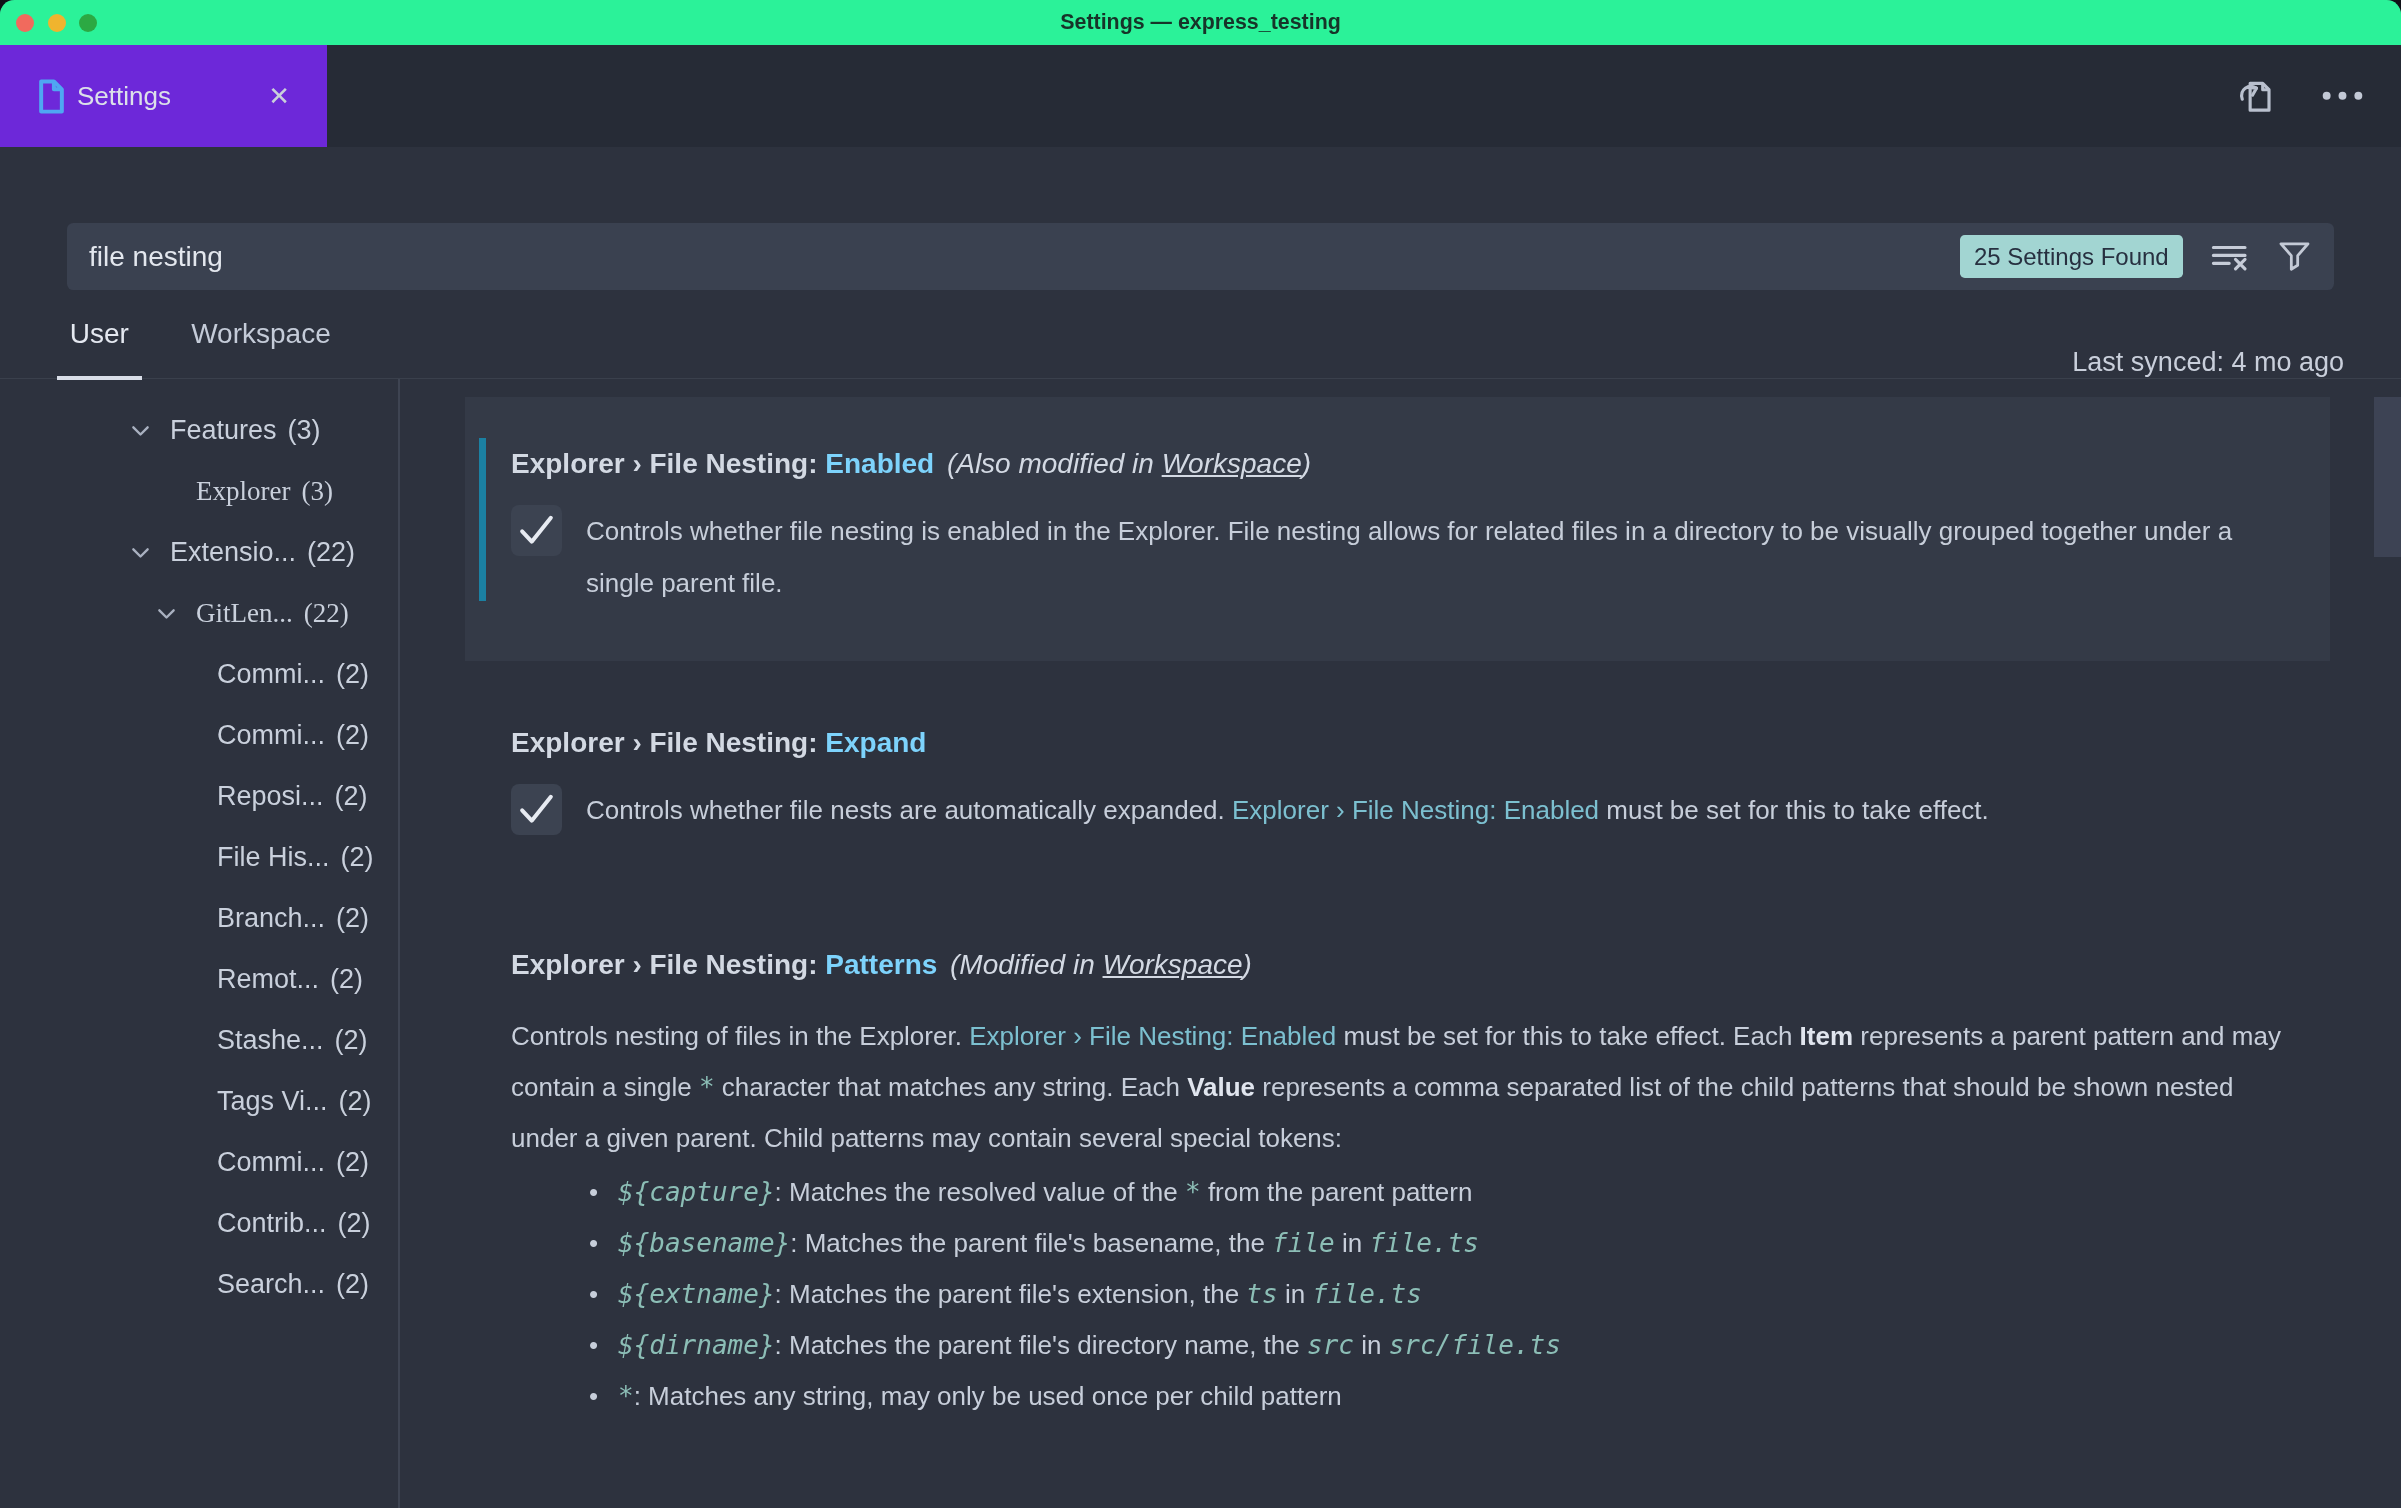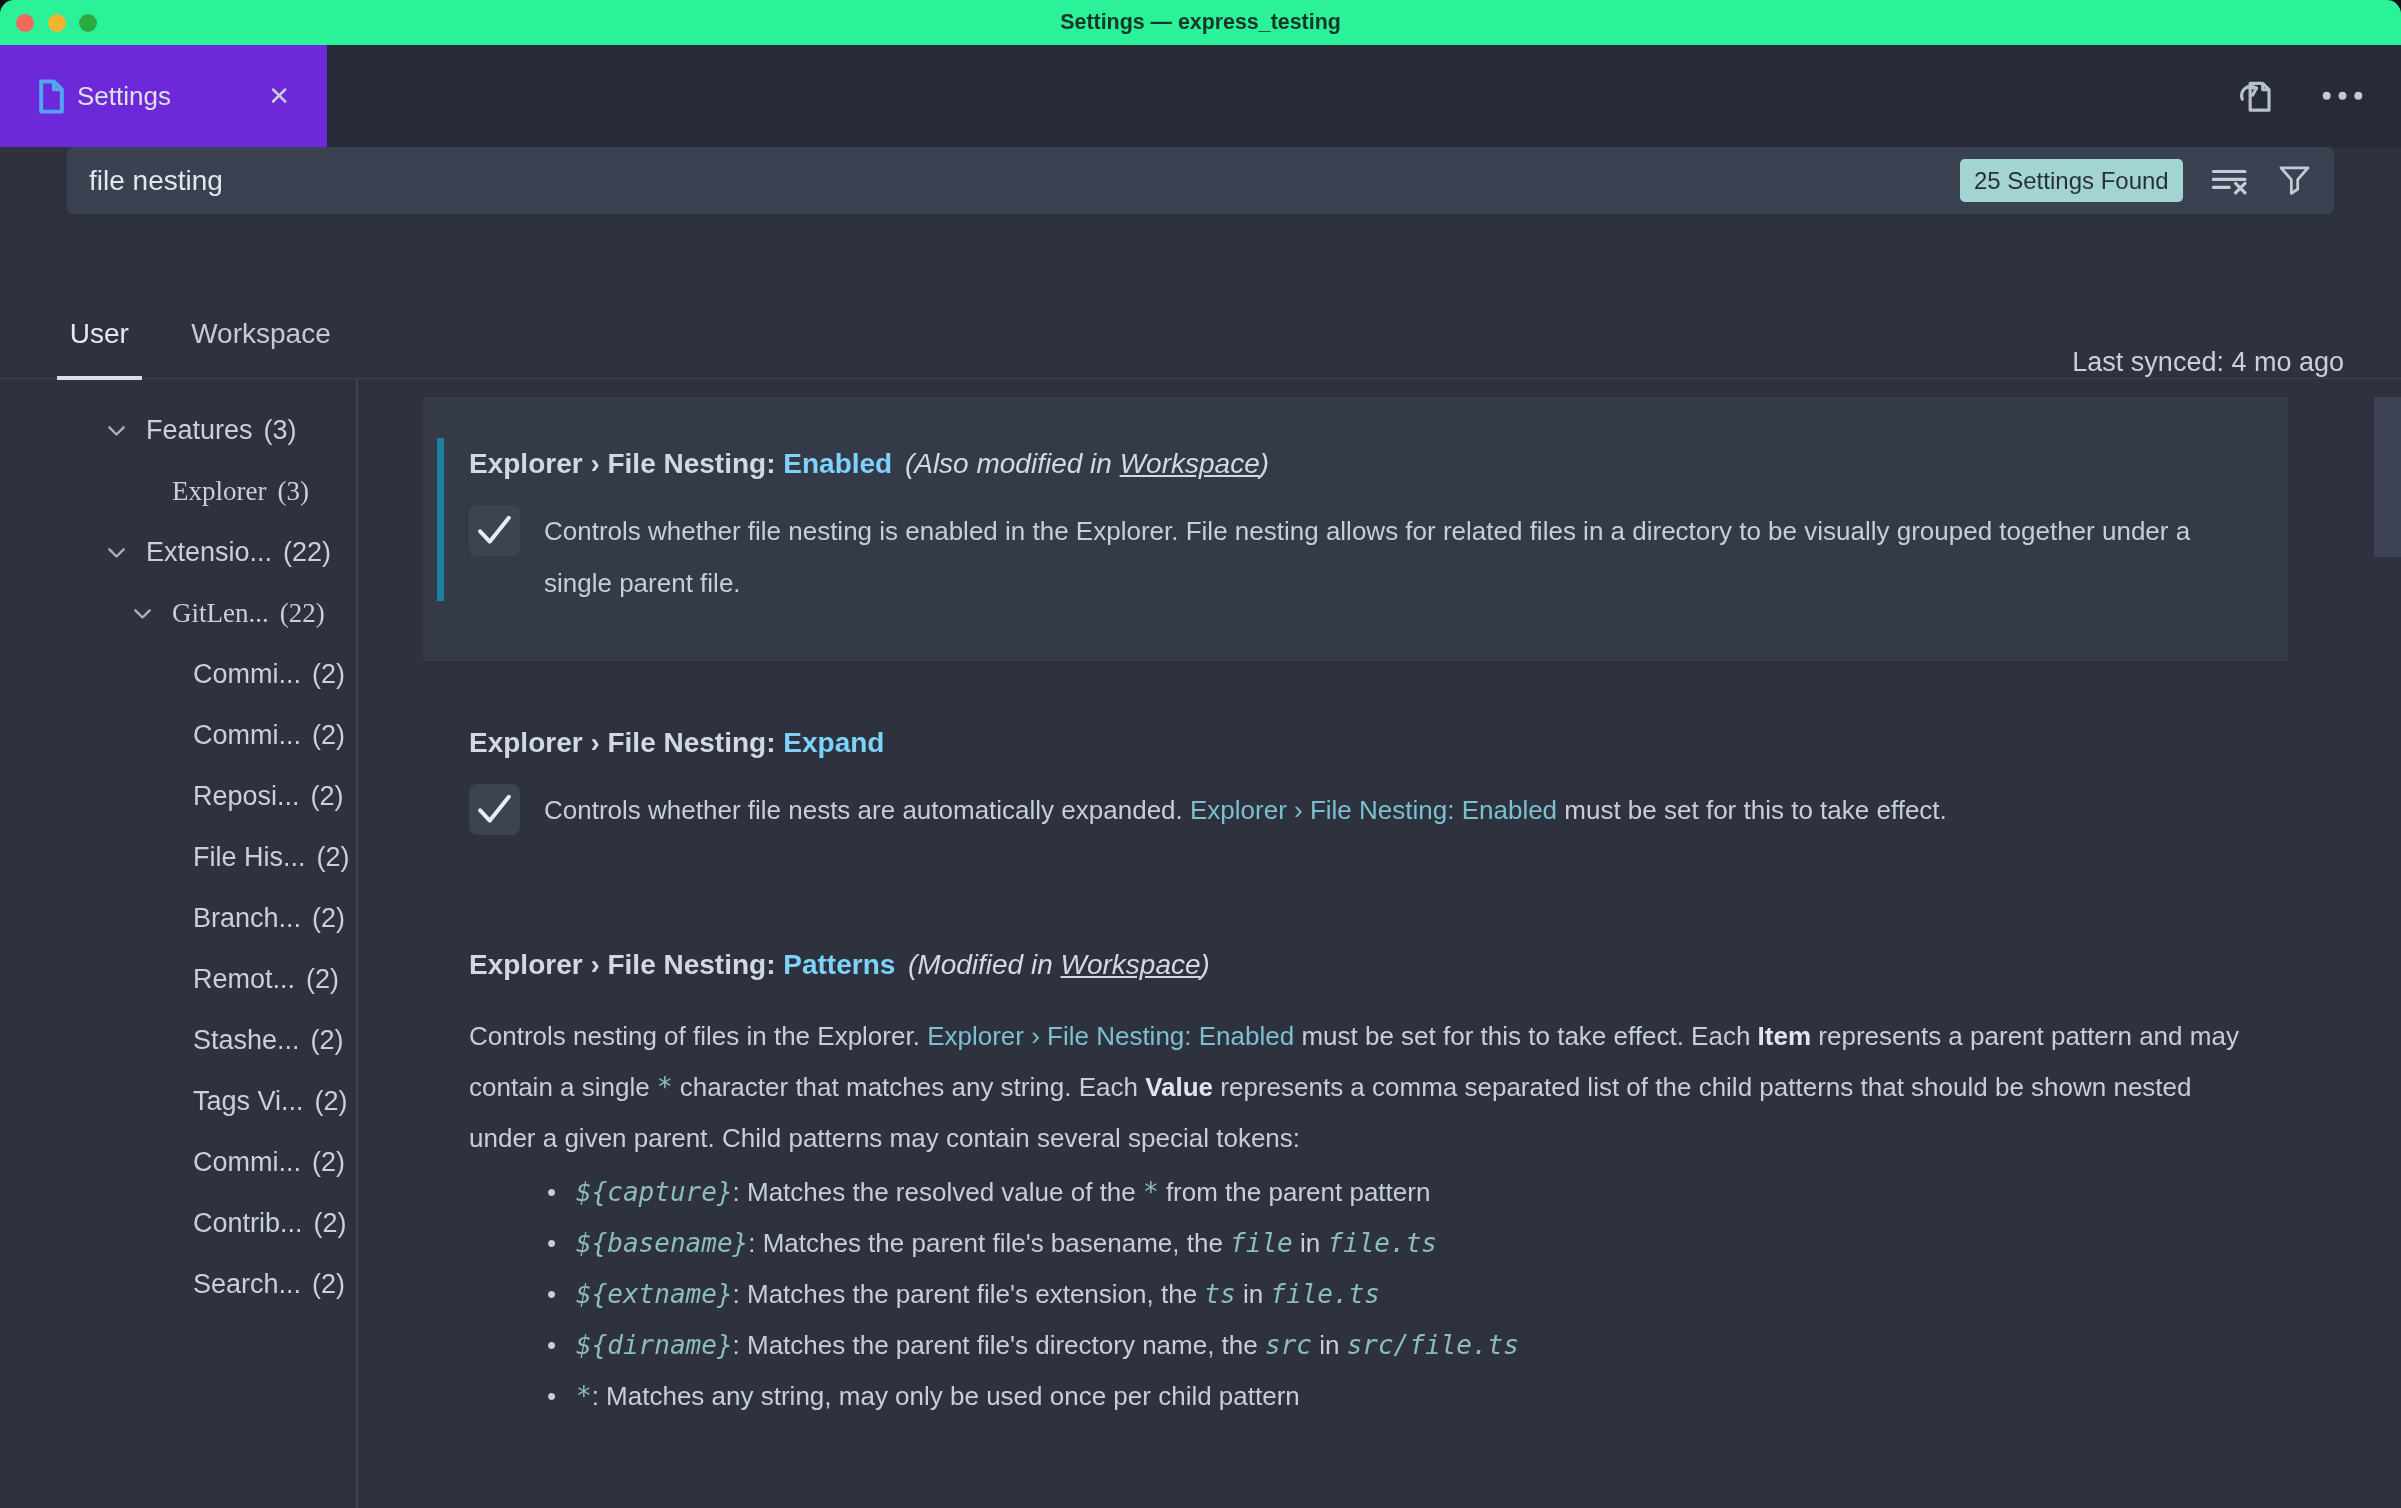--- a/index.html
+++ b/index.html
@@ -15,37 +15,37 @@
 
   
   .tabstrip { height:102px; background:#262B36; display:flex; align-items:stretch; }
   .tab { width:327px; background:#6d28d9; display:flex; align-items:center; padding:0 37px; gap:11px; cursor:pointer; }
   .tab-label { font-size:26px; color:#DCE0E9; flex:1; }
   .tab-close { font-size:26px; color:#C9CFDA; }
   .strip-actions { margin-left:auto; display:flex; align-items:center; gap:41px; padding-right:37px; }
   .icon-btn { display:flex; align-items:center; cursor:pointer; }
 
   
-  .searchrow { height:143px; display:flex; align-items:flex-start; padding:0 67px; background:#2D323E; }
+  .searchrow { height:143px; display:flex; align-items:flex-end; padding:0 67px; background:#2D323E; }
   .search-input { height:67px; flex:1; background:#3A4150; border-radius:6.4px; display:flex; align-items:center; }
   .search-text { padding-left:22px; font-size:28px; color:#E3E7EE; flex:1; }
   .search-controls { display:flex; align-items:center; gap:28px; padding-right:22px; }
   .badge { background:#A2D5D2; color:#273040; font-size:24px; font-weight:500; padding:7.1px 14.3px; border-radius:4.8px; white-space:nowrap; }
 
   
   .scoperow { height:89px; padding:0 57px; display:flex; align-items:flex-end; justify-content:space-between; border-bottom:1.6px solid #3A404C; }
   .scope-tabs { display:flex; gap:37px; height:100%; align-items:center; }
   .scope-tab { font-size:28px; color:#C4CBD8; height:100%; display:flex; align-items:center; padding:0 12.7px; position:relative; cursor:pointer; }
   .scope-tab.active { color:#E4E8F0; }
   .scope-tab.active::after { content:""; position:absolute; left:0; right:0; bottom:-1.6px; height:3.2px; background:#D9DEE8; }
   .last-synced { font-size:27px; color:#C9CFDB; }
 
   
   .body-area { position:relative; display:flex; height:1130px; }
-  .toc { width:358px; border-right:2.4px solid #3E4452; padding-top:20.6px; flex-shrink:0; }
+  .toc { width:400px; border-right:2.4px solid #3E4452; padding-top:20.6px; flex-shrink:0;padding-left:24px; }
   .toc-row { height:61px; display:flex; align-items:center; font-size:27px; color:#C9D0DC; cursor:pointer; white-space:nowrap; }
   .toc-row[data-indent="0"] { padding-left:103px; }
   .toc-row[data-indent="1"] { padding-left:129px;font-family:Liberation Serif, serif; }
   .toc-row[data-indent="2"] { padding-left:150px; }
   .chev { width:27px; margin-right:16px; flex-shrink:0; }
   .toc-count { margin-left:11px; }
 
   .settings-list { flex:1; padding:17.5px 0 0 65px; overflow:hidden; }
   .setting { width:1865px; position:relative; }
   .setting.highlight { background:#343A47; height:264px; padding-top:49px; }

